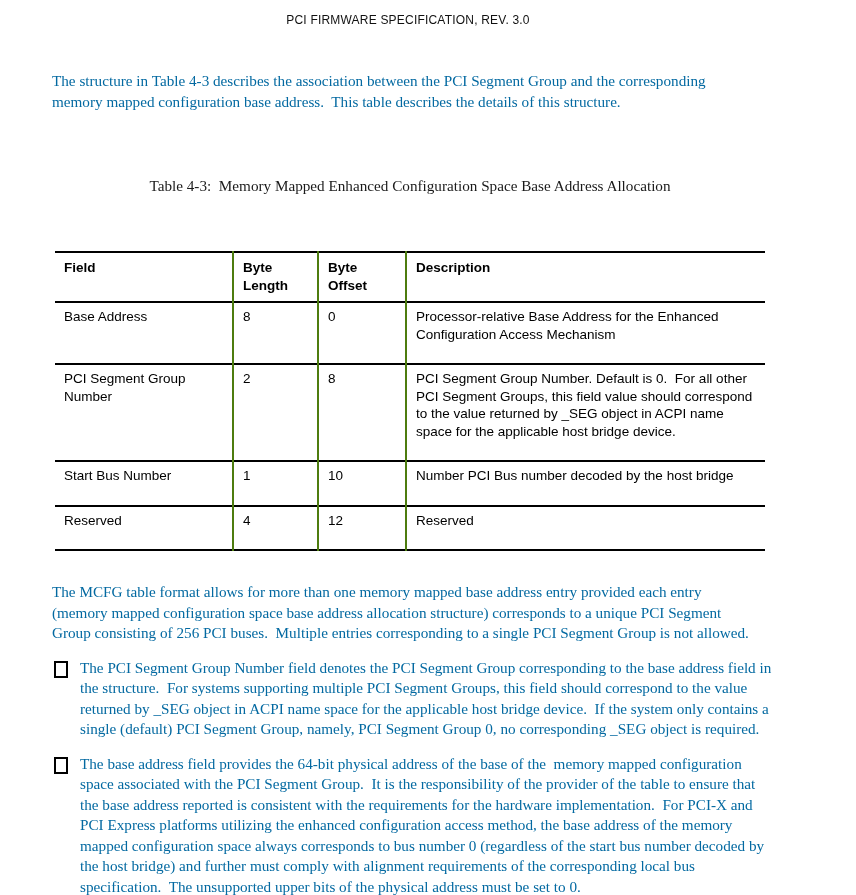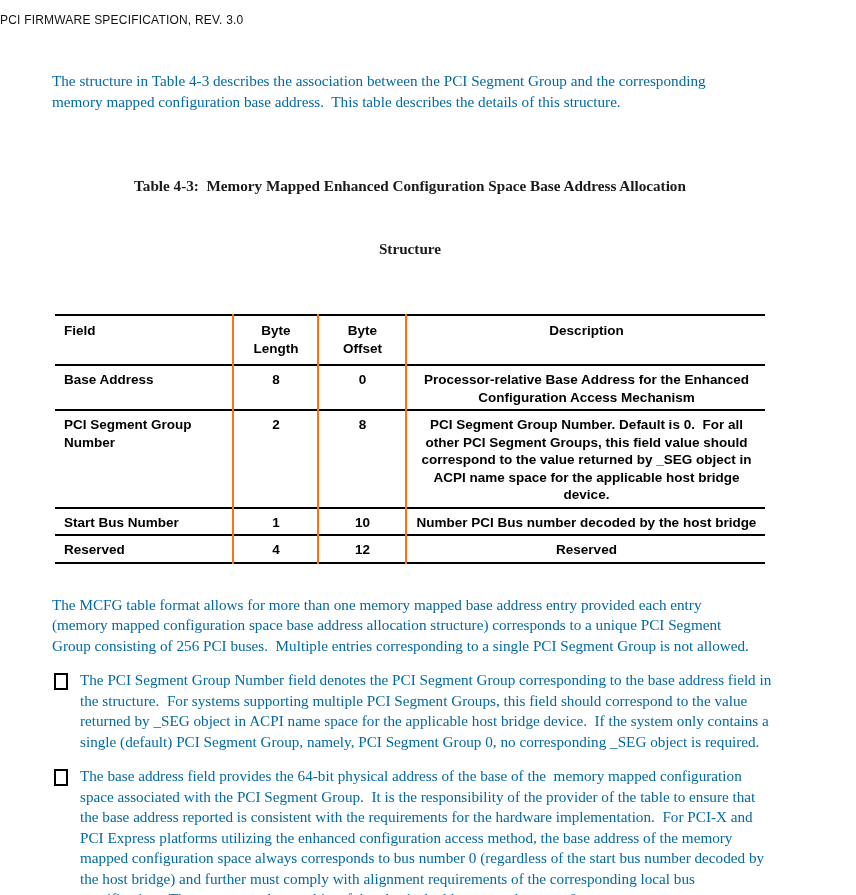--- a/index.html
+++ b/index.html
@@ -12,20 +12,21 @@
     width: 856px;
     height: 895px;
     background: #ffffff;
     overflow: hidden;
     color: #1a1a1a;
   }
   
   .running-header {
     padding-top: 13px;
     width: 816px;            
+    text-align: center;
     font-family: "Liberation Sans", sans-serif;
     font-size: 12px;
     letter-spacing: 0.2px;
     color: #111;
   }
   
   .body-text {
     font-family: "Liberation Serif", serif;
     font-size: 15.2px;
     line-height: 20.5px;
@@ -36,21 +37,21 @@
     margin: 44px 0 0 52px;
     width, : 706px;
     width: 706px;
   }
   
   .caption {
     margin: 21px 0 0 55px;
     width: 710px;
     text-align: center;
     font-family: "Liberation Serif", serif;
-    font-weight: bold;
+    font-weight: normal;
     font-size: 15.2px;
     line-height: 21px;
     color: #1a1a1a;
     white-space: pre-wrap;
   }
   
   table.spec {
     margin: 13px 0 0 55px;
     width: 710px;
     border-collapse: collapse;
@@ -67,25 +68,24 @@
     vertical-align: top;
     text-align: left;
     font-weight: normal;
   }
   table.spec th {
     font-weight: bold;
     padding: 6px 8px 7px 9px;
     white-space: pre-line;   
   }
   table.spec td {
-    padding: 5px 8px 3px 9px;
+    padding: 5px 8px 20px 9px;
     white-space: pre-wrap;
-    font-weight: bold;
   }
-  table.spec th + th, table.spec td + td { border-left: 2px solid #f97316; text-align: center; }
+  table.spec th + th, table.spec td + td { border-left: 2px solid #4d7c0f; }
   .col-field  { width: 178px; }
   .col-length { width: 85px; }
   .col-offset { width: 88px; }
   .col-desc   { width: 359px; }
   td.num { text-align: center; padding-left: 2px; padding-right: 2px; }
   
   .mcfg {
     margin: 31px 0 0 52px;
     width: 708px;
   }
@@ -109,21 +109,20 @@
 <body>
 
 <div class="page">
 
   <div class="running-header">PCI FIRMWARE SPECIFICATION, REV. 3.0</div>
 
   <p class="body-text intro">The structure in Table 4-3 describes the association between the PCI Segment Group and the corresponding memory mapped configuration base address.  This table describes the details of this structure.</p>
 
   <div class="caption">
     <div>Table 4-3:  Memory Mapped Enhanced Configuration Space Base Address Allocation</div>
-    <div>Structure</div>
   </div>
 
   <table class="spec">
     <colgroup>
       <col class="col-field">
         <col class="col-length">
         <col class="col-offset">
         <col class="col-desc">
     </colgroup>
     <thead>

